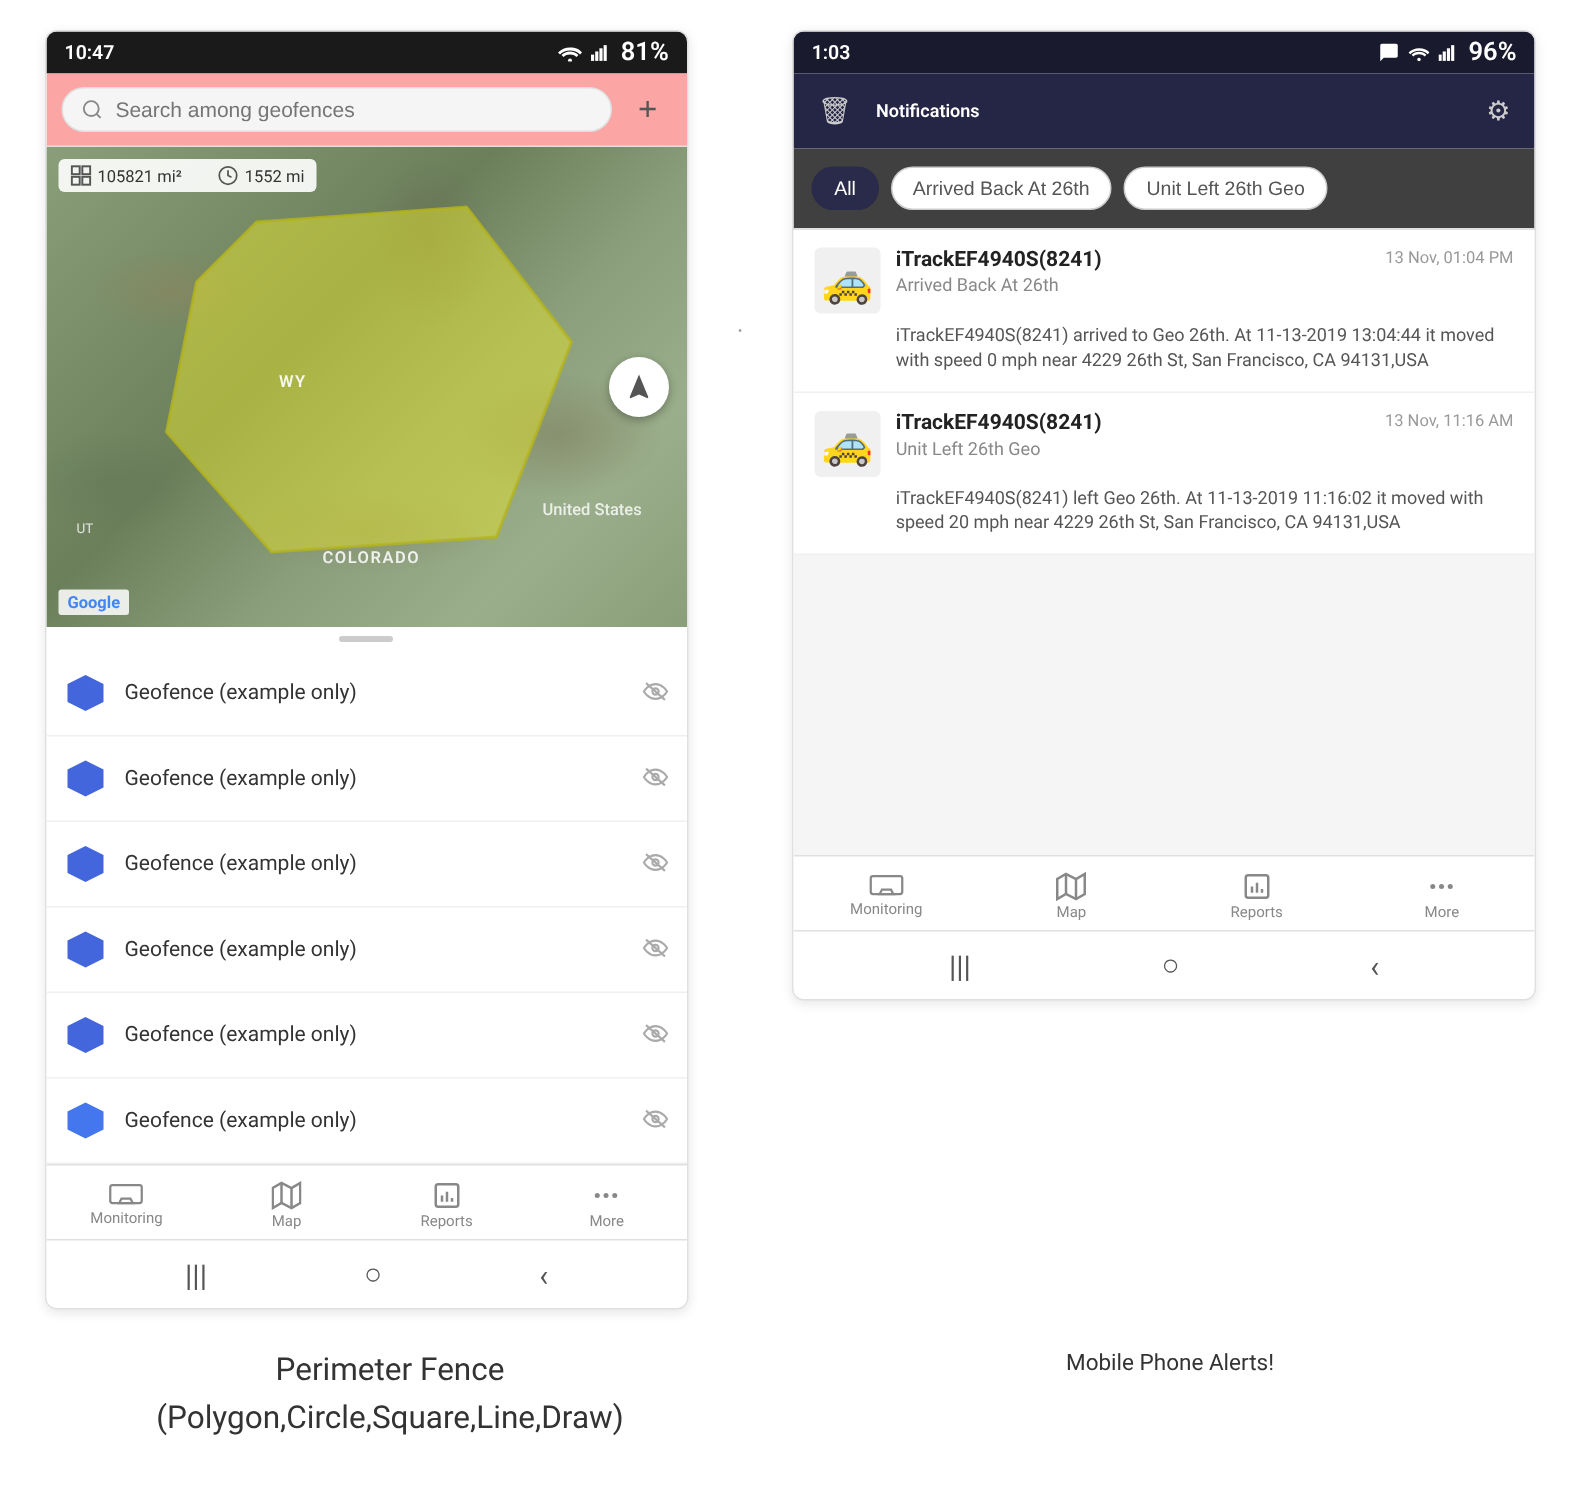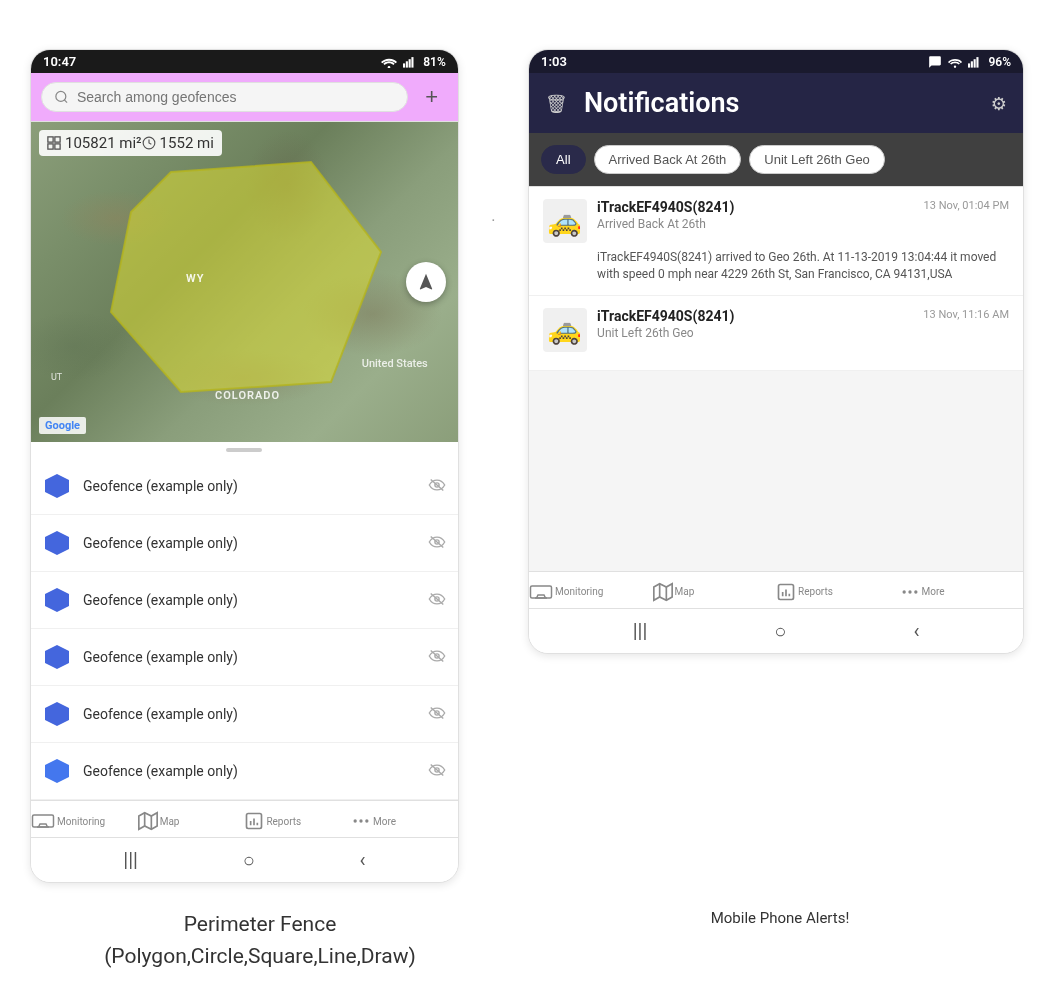--- a/index.html
+++ b/index.html
@@ -20,48 +20,47 @@
       width: 1054px;
       padding: 20px 30px 10px 30px;
       gap: 30px;
       align-items: flex-start;
     }
 
     
     .phone {
       width: 460px;
       background: #fff;
-      border-radius: 20px;
+      border-radius: 8px;
       overflow: hidden;
       border: 1px solid #e0e0e0;
       box-shadow: 0 2px 8px rgba(0,0,0,0.1);
-      margin-top: 29px;
     }
 
     .status-bar {
       background: #1a1a1a;
       color: #fff;
       display: flex;
       justify-content: space-between;
       align-items: center;
       padding: 4px 12px;
       font-size: 13px;
       font-weight: 600;
     }
 
     .status-bar-right {
       display: flex;
       align-items: center;
       gap: 6px;
-      font-size: 12px;
+      font-size: 17px;
     }
 
     
     .search-bar {
-      background: #f0abfc;
+      background: #fca5a5;
       padding: 8px 10px;
       display: flex;
       align-items: center;
       gap: 8px;
       border-bottom: 1px solid #e0e0e0;
     }
 
     .search-input-wrap {
       flex: 1;
       display: flex;
@@ -183,25 +182,25 @@
       font-size: 9px;
     }
 
     
     .map-stats {
       position: absolute;
       top: 8px;
       left: 8px;
       display: flex;
       align-items: flex-start;
-      gap: 0;
+      gap: 24px;
       background: rgba(255,255,255,0.9);
       border-radius: 4px;
       padding: 4px 8px;
-      font-size: 15px;
+      font-size: 11px;
       color: #333;
     }
 
     .map-stat-item {
       display: flex;
       align-items: center;
       gap: 4px;
     }
 
     
@@ -276,21 +275,21 @@
     .bottom-nav {
       display: flex;
       background: #fff;
       border-top: 1px solid #e0e0e0;
       padding: 6px 0 2px 0;
     }
 
     .nav-item {
       flex: 1;
       display: flex;
-      flex-direction: row;
+      flex-direction: column;
       align-items: center;
       gap: 2px;
       font-size: 10px;
       color: #888;
       padding: 4px 0;
       cursor: pointer;
     }
 
     
     .phone-nav-bar {
@@ -327,21 +326,21 @@
       background: #252545;
       color: #fff;
       display: flex;
       align-items: center;
       padding: 14px 16px;
       gap: 16px;
     }
 
     .notif-title {
       flex: 1;
-      font-size: 27px;
+      font-size: 12px;
       font-weight: 600;
       color: #fff;
     }
 
     .notif-header-icon {
       color: #ccc;
       font-size: 18px;
       cursor: pointer;
     }
 
@@ -750,20 +749,21 @@
         <div class="notif-card-header">
           <div class="notif-avatar">
             <span class="car-emoji">🚕</span>
           </div>
           <div class="notif-info">
             <div class="notif-name">iTrackEF4940S(8241)</div>
             <div class="notif-subtitle">Unit Left 26th Geo</div>
           </div>
           <div class="notif-time">13 Nov, 11:16 AM</div>
         </div>
+        <div class="notif-body">iTrackEF4940S(8241) left Geo 26th.   At 11-13-2019 11:16:02 it moved with speed 20 mph near 4229 26th St, San Francisco, CA 94131,USA</div>
       </div>
     </div>
 
     <div class="notif-empty"></div>
 
     <div class="bottom-nav">
       <div class="nav-item">
         <svg width="24" height="18" viewBox="0 0 32 24" fill="none" stroke="#888" stroke-width="2">
           <rect x="2" y="4" width="28" height="16" rx="2"></rect>
           <path d="M10 20l2-4h8l2 4"></path>

